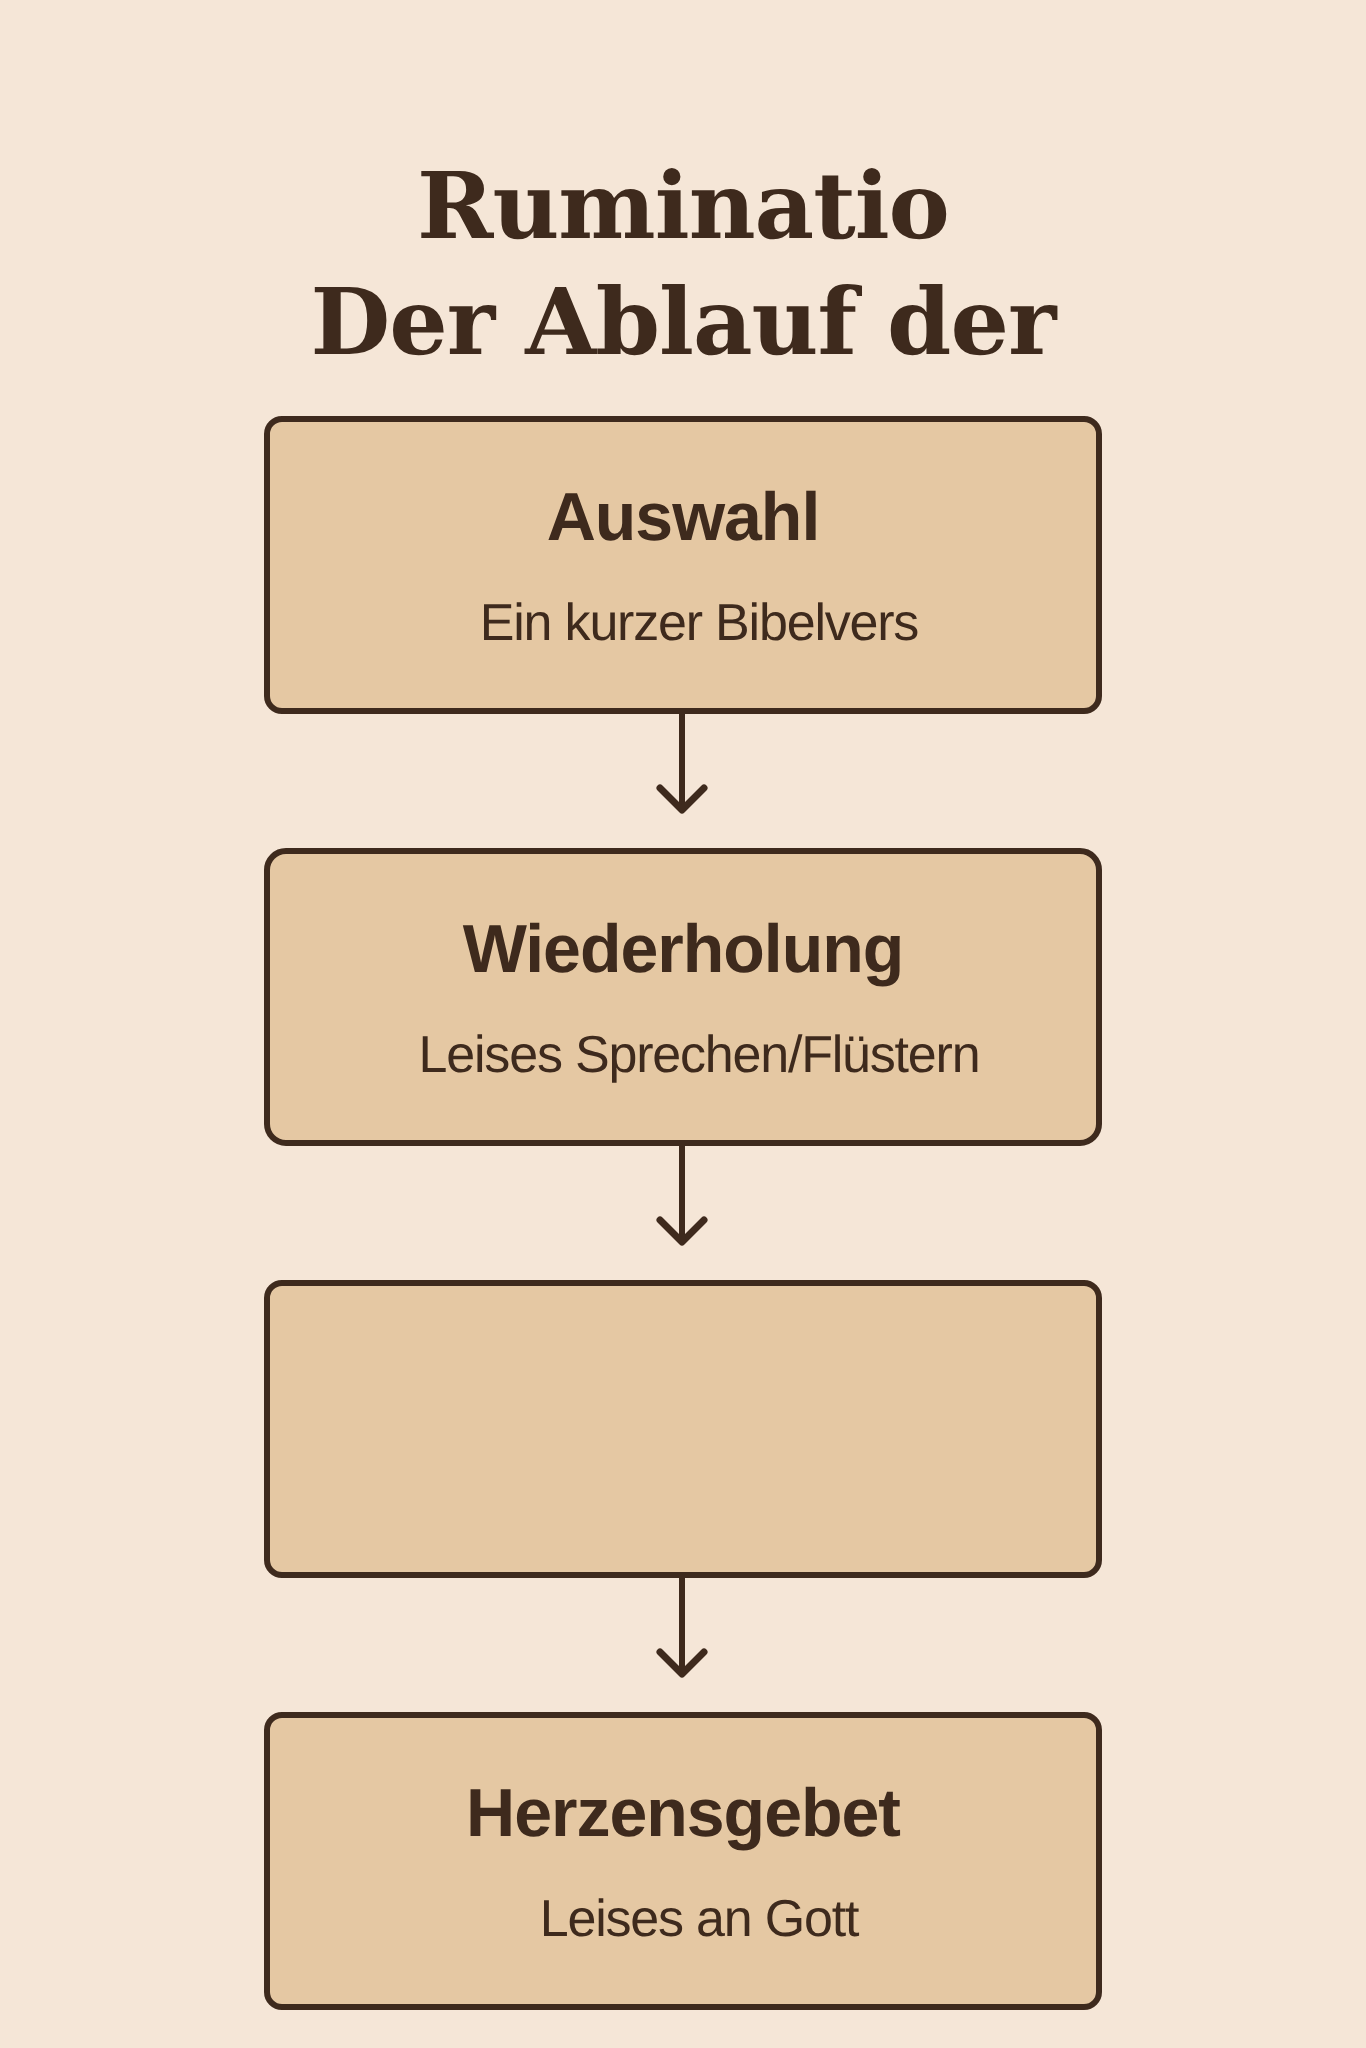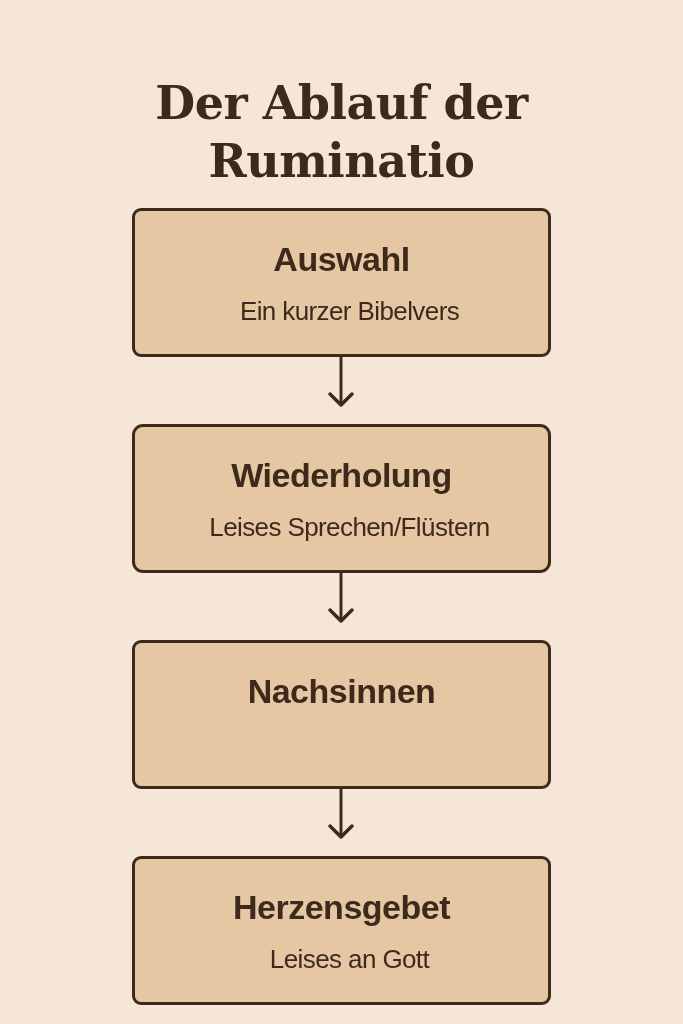--- a/index.html
+++ b/index.html
@@ -66,22 +66,22 @@
       position: absolute;
       left: 326px;
       width: 30px;
       height: 68px;
     }
   </style>
 </head>
 <body>
 
 <h1 class="title">
+  <span>Ruminatio</span>
   <span>Der Ablauf der</span>
-  <span>Ruminatio</span>
 </h1>
 
 <div class="step" style="top:208px;">
   <div class="step-title">Auswahl</div>
   <div class="step-sub">Ein kurzer Bibelvers</div>
 </div>
 
 <svg class="arrow" style="top:357px;" viewBox="0 0 30 68">
   <line x1="15" y1="0" x2="15" y2="48" stroke="#3e2a1d" stroke-width="3"></line>
   <polyline points="4,37 15,48 26,37" fill="none" stroke="#3e2a1d" stroke-width="3.5" stroke-linecap="round" stroke-linejoin="round"></polyline>
@@ -91,21 +91,20 @@
   <div class="step-title">Wiederholung</div>
   <div class="step-sub">Leises Sprechen/Flüstern</div>
 </div>
 
 <svg class="arrow" style="top:573px;" viewBox="0 0 30 68">
   <line x1="15" y1="0" x2="15" y2="48" stroke="#3e2a1d" stroke-width="3"></line>
   <polyline points="4,37 15,48 26,37" fill="none" stroke="#3e2a1d" stroke-width="3.5" stroke-linecap="round" stroke-linejoin="round"></polyline>
 </svg>
 
 <div class="step" style="top:640px;">
-  <div class="step-title">Nachsinnen</div>
 </div>
 
 <svg class="arrow" style="top:789px;" viewBox="0 0 30 68">
   <line x1="15" y1="0" x2="15" y2="48" stroke="#3e2a1d" stroke-width="3"></line>
   <polyline points="4,37 15,48 26,37" fill="none" stroke="#3e2a1d" stroke-width="3.5" stroke-linecap="round" stroke-linejoin="round"></polyline>
 </svg>
 
 <div class="step" style="top:856px;">
   <div class="step-title">Herzensgebet</div>
   <div class="step-sub">Leises an Gott</div>

